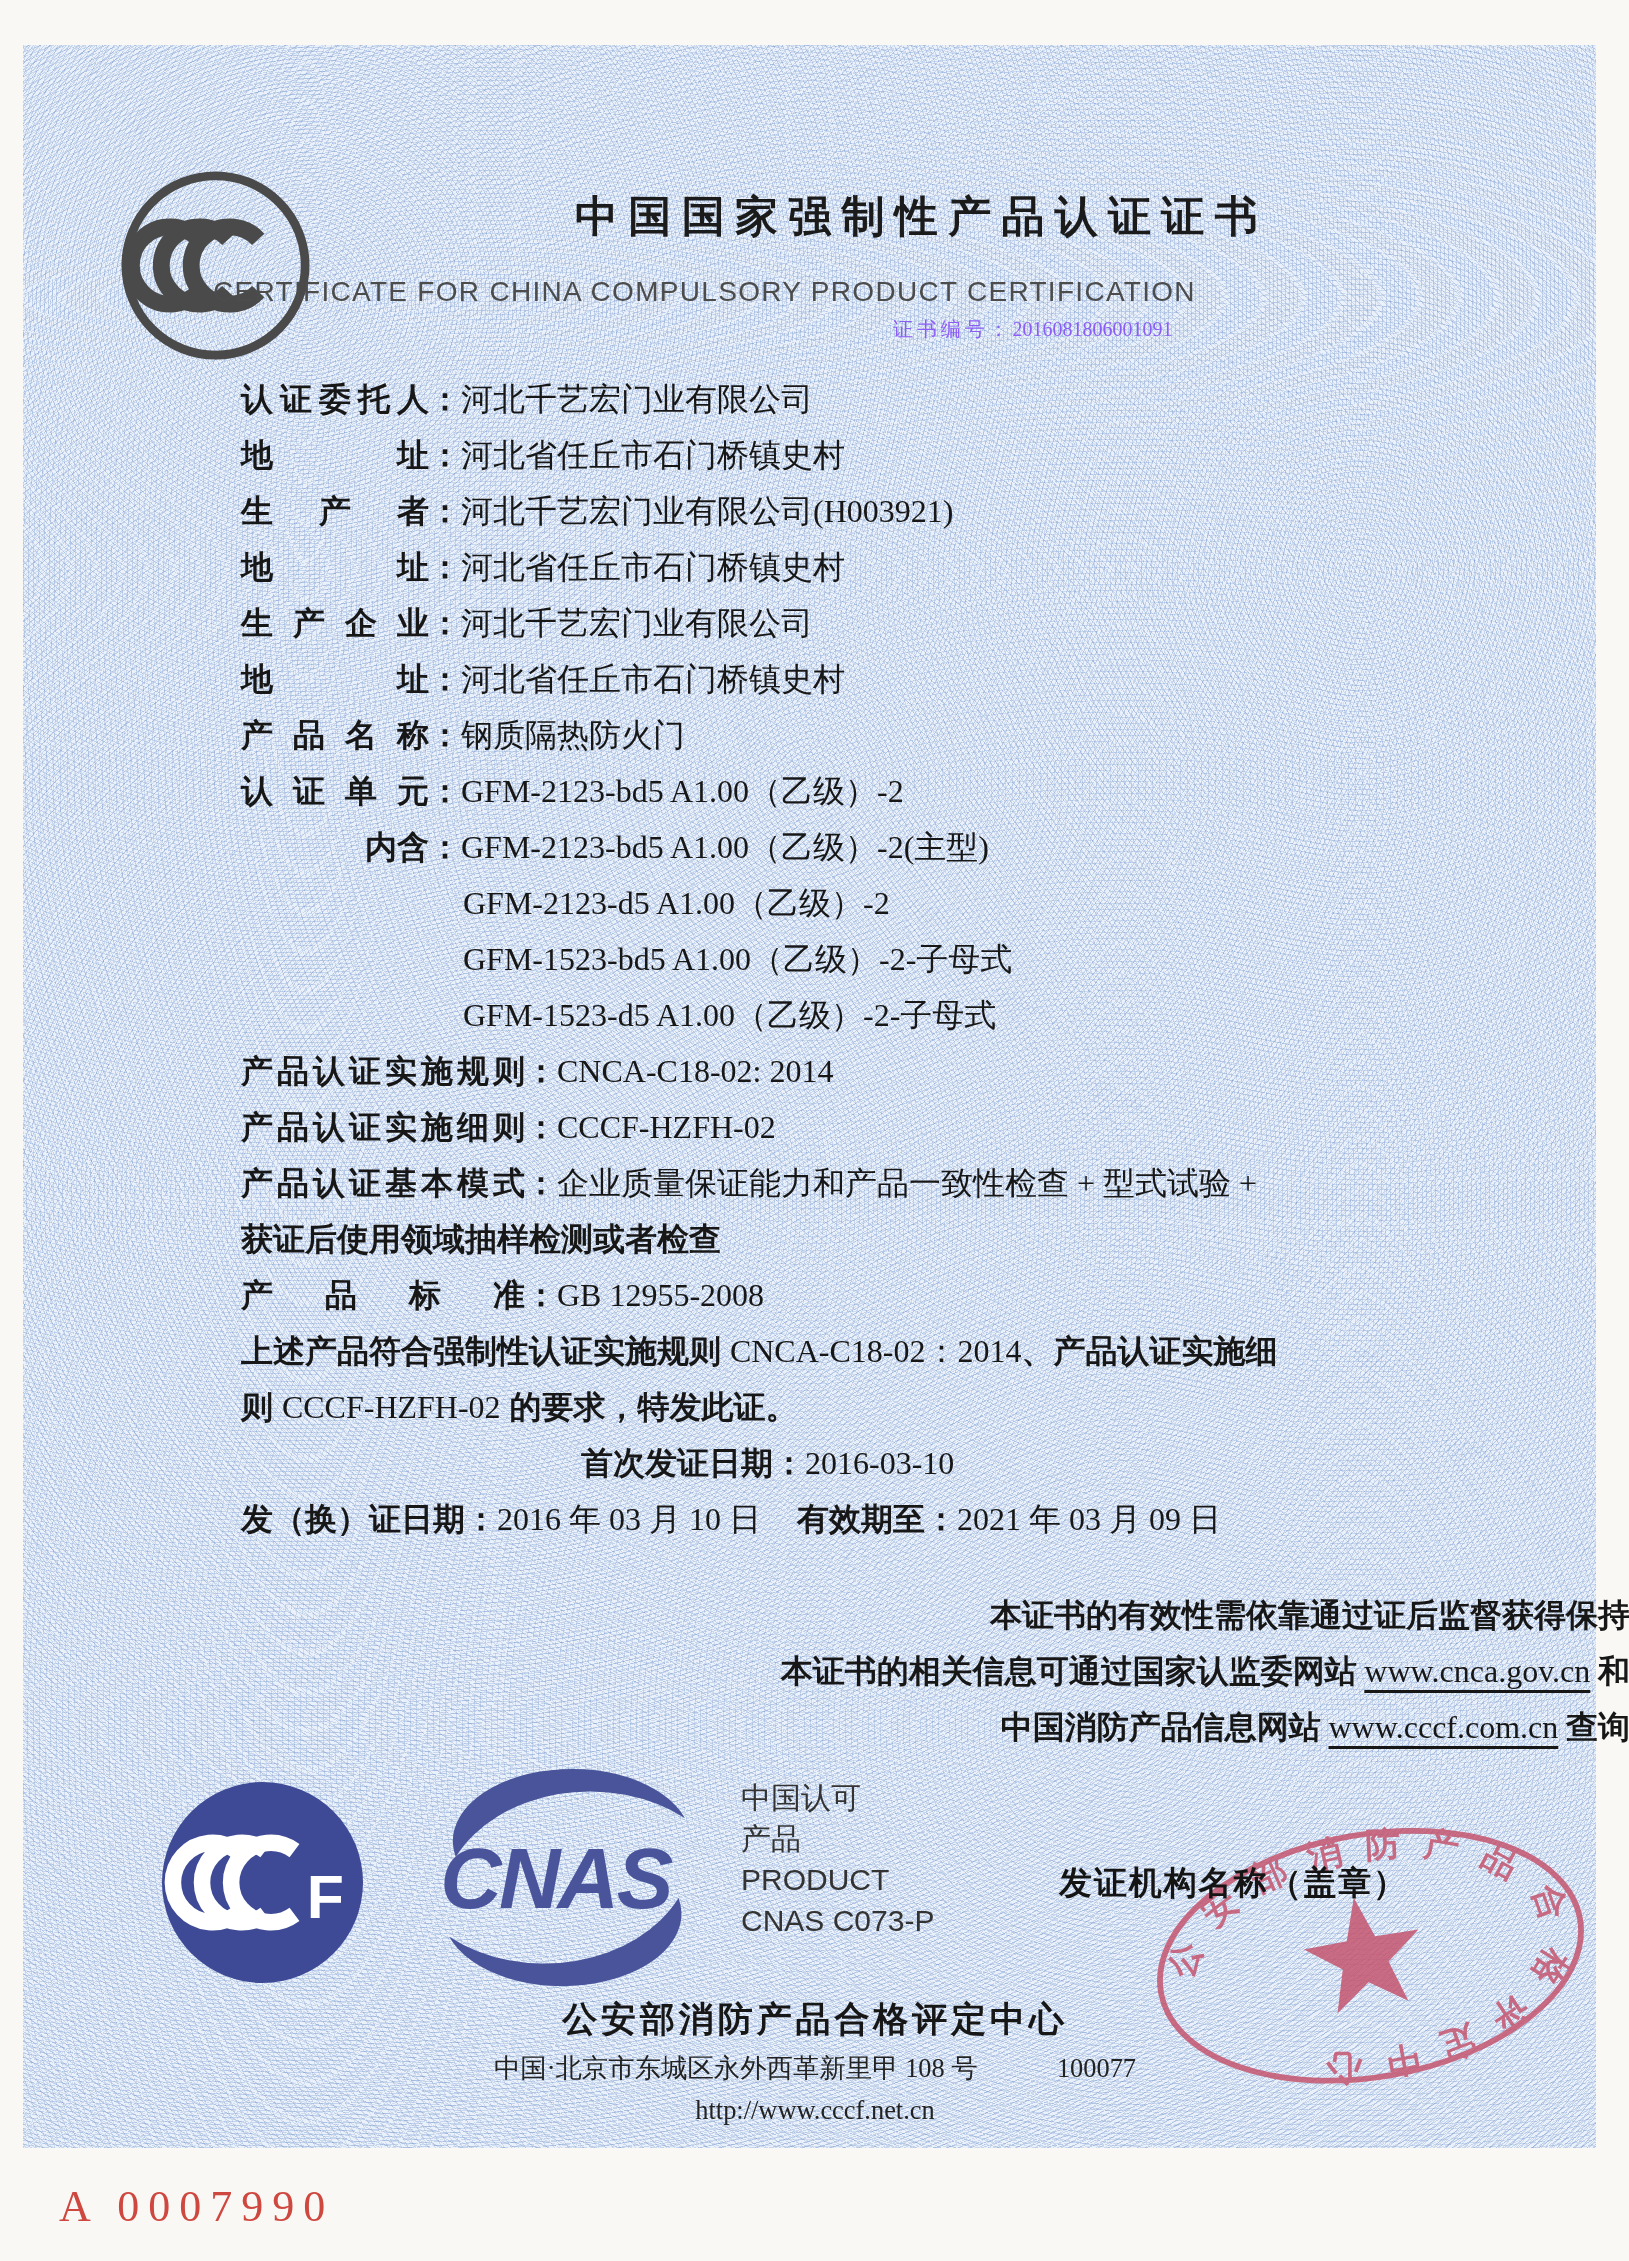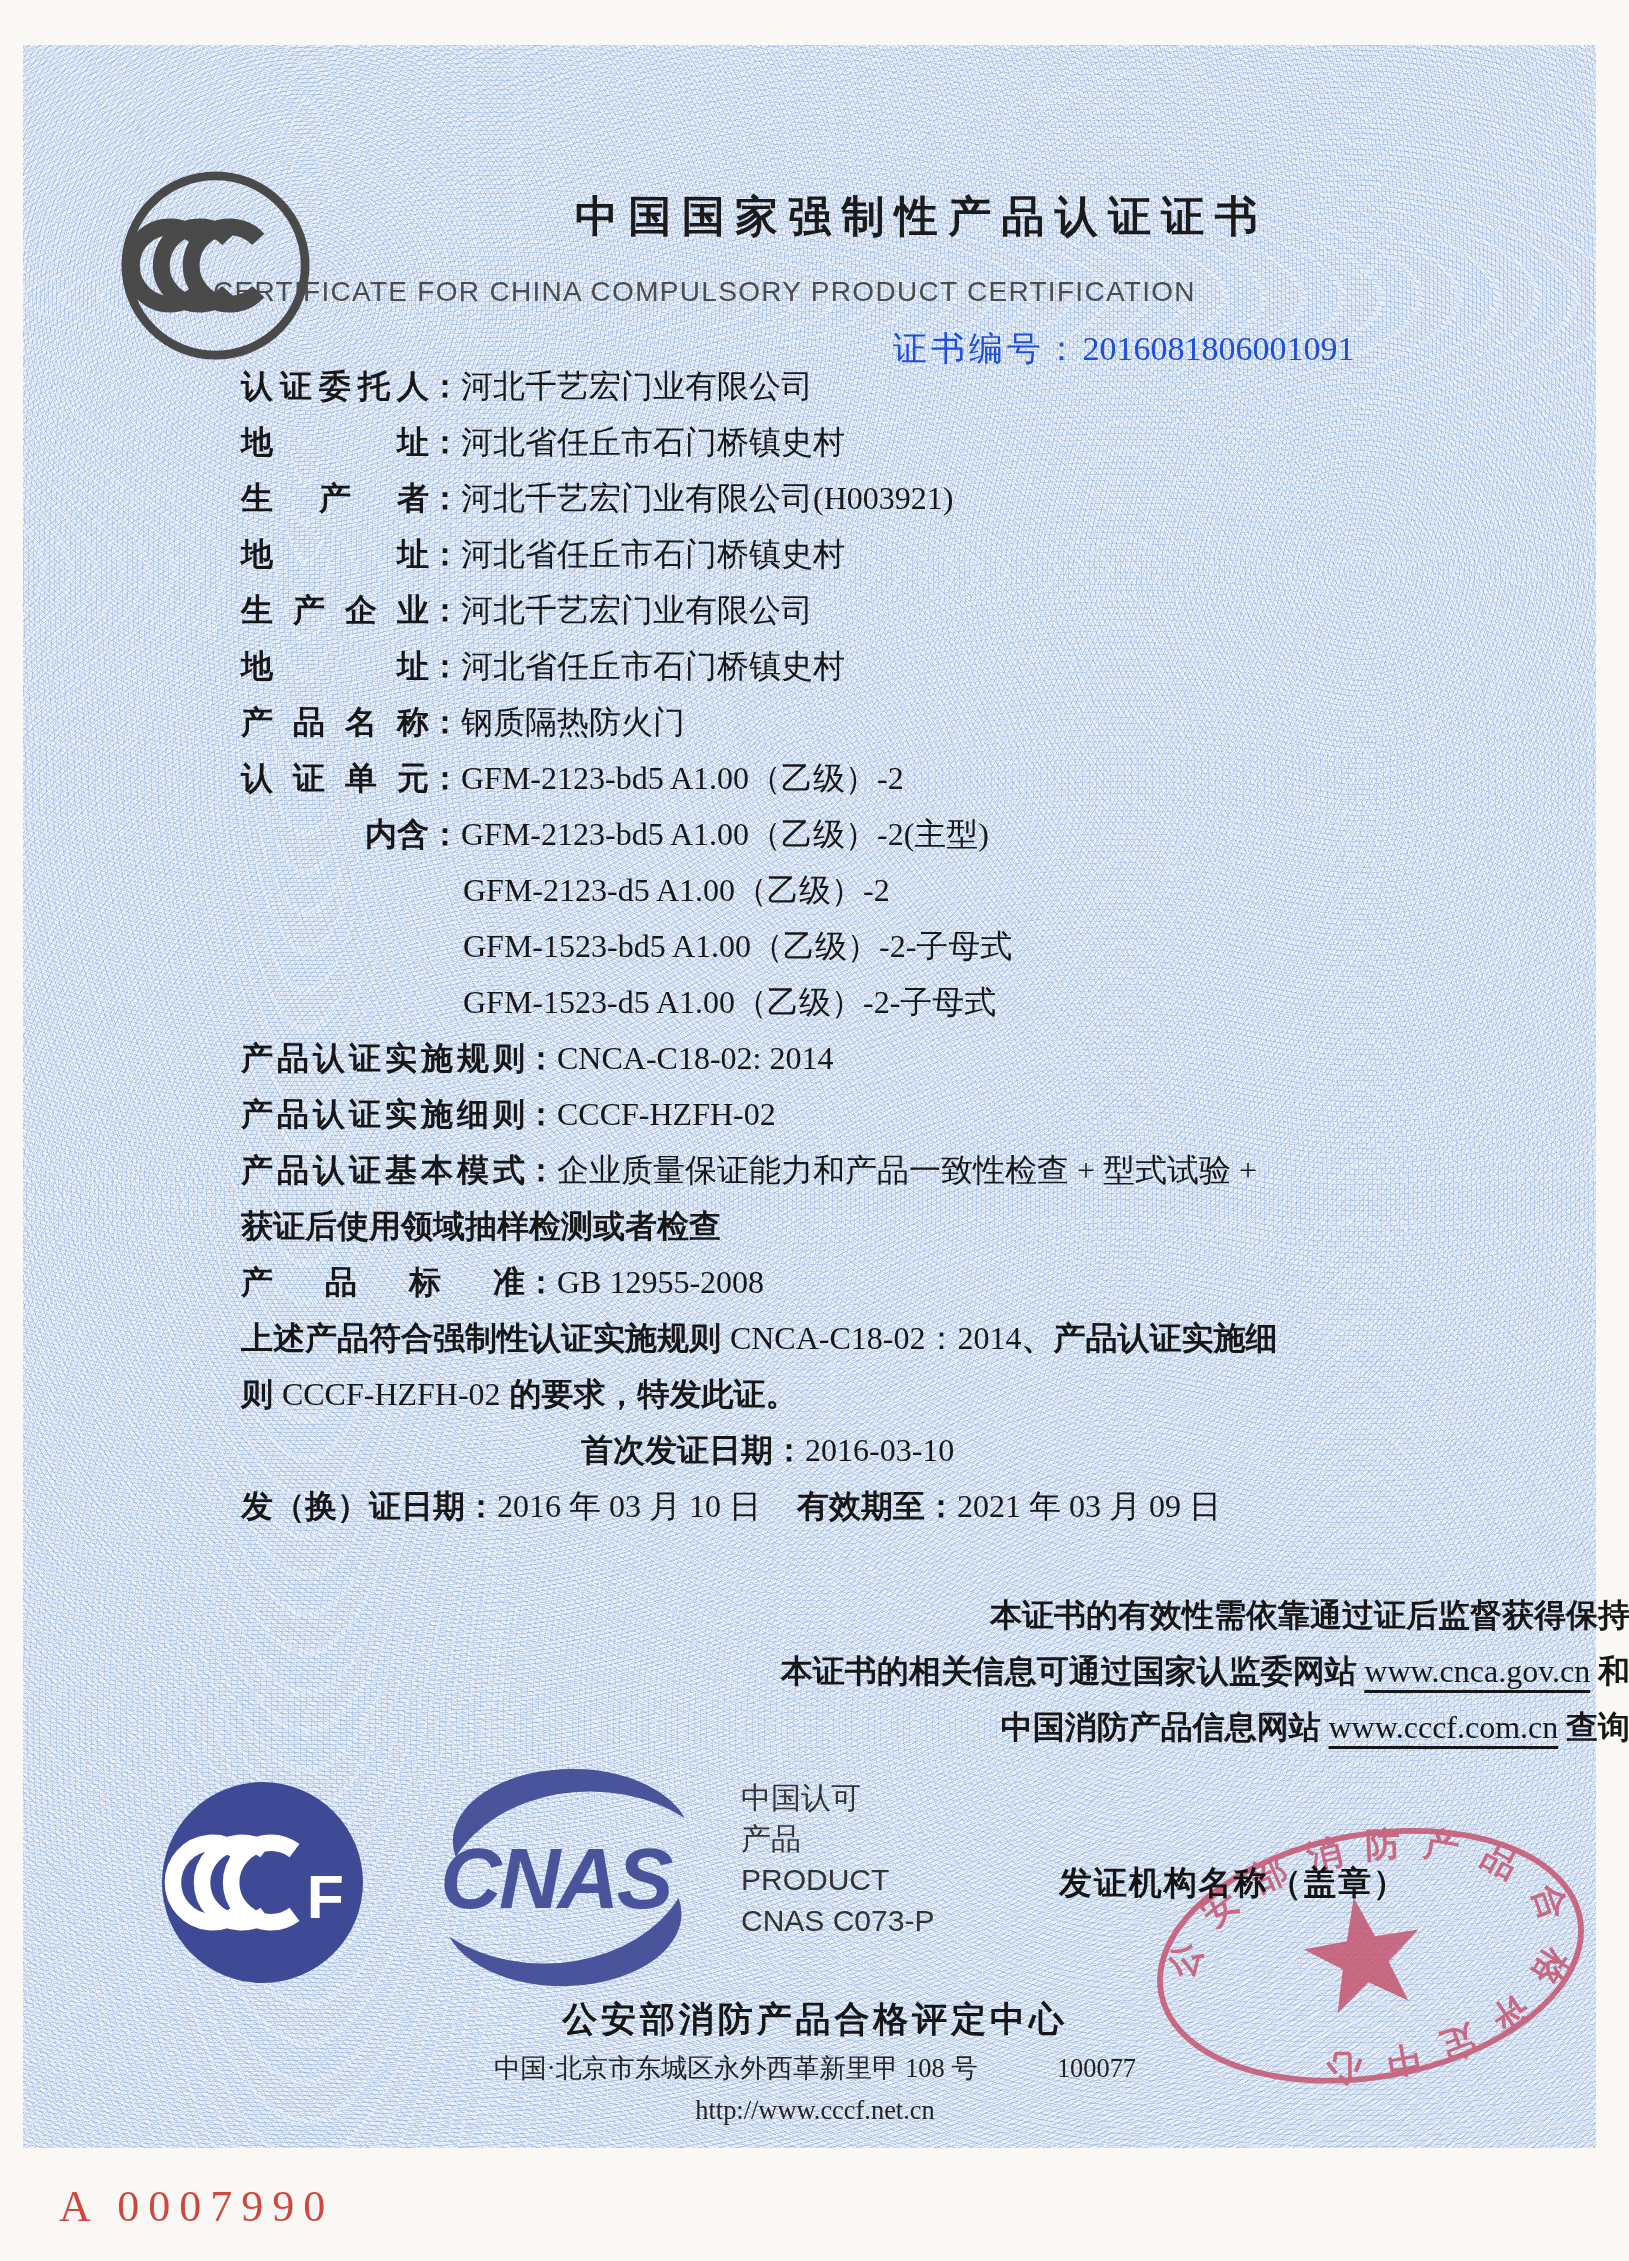--- a/index.html
+++ b/index.html
@@ -12,24 +12,24 @@
       repeating-radial-gradient(circle at 85% 25%, rgba(110,145,200,.26) 0px, rgba(110,145,200,.26) 0.8px, transparent 0.8px, transparent 5.2px),
       repeating-radial-gradient(circle at 30% 55%, rgba(110,145,200,.26) 0px, rgba(110,145,200,.26) 0.8px, transparent 0.8px, transparent 4.5px),
       repeating-radial-gradient(circle at 70% 80%, rgba(110,145,200,.24) 0px, rgba(110,145,200,.24) 0.8px, transparent 0.8px, transparent 5.8px),
       repeating-radial-gradient(circle at 50% 35%, rgba(110,145,200,.20) 0px, rgba(110,145,200,.20) 0.8px, transparent 0.8px, transparent 7px);}
   .abs{position:absolute;}
   
   .title-cn{left:309px;top:188px;width:1225px;text-align:center;font-size:43px;font-weight:bold;
             letter-spacing:10.3px;color:#1b1b1b;white-space:nowrap;}
   .title-en{left:213px;top:276px;width:1328px;text-align:left;font-size:28px;letter-spacing:1.3px;
             color:#4c4c4c;font-family:"Liberation Sans","DejaVu Sans",sans-serif;white-space:nowrap;}
-  .cert-no{left:893px;top:326px;font-size:34px;color:#1d4ed8;white-space:nowrap;}
+  .cert-no{left:893px;top:316px;font-size:20px;color:#8b5cf6;white-space:nowrap;}
   .cert-no .lbl{letter-spacing:3.9px;}
   
-  #body-lines{left:0;top:358px;width:1475px;font-size:32px;}
+  #body-lines{left:0;top:371px;width:1475px;font-size:32px;}
   #body-lines .line{height:56px;line-height:56px;padding-left:241px;white-space:nowrap;}
   .seg-l5{display:inline-block;width:188px;text-align:justify;text-align-last:justify;font-weight:bold;
           font-family:"Liberation Sans","DejaVu Sans",sans-serif;vertical-align:baseline;}
   .seg-l8{display:inline-block;width:284px;text-align:justify;text-align-last:justify;font-weight:bold;
           font-family:"Liberation Sans","DejaVu Sans",sans-serif;}
   .seg-lr{display:inline-block;width:188px;text-align:right;font-weight:bold;
           font-family:"Liberation Sans","DejaVu Sans",sans-serif;}
   .seg-co{font-weight:bold;font-family:"Liberation Sans","DejaVu Sans",sans-serif;}
   .seg-v{font-family:"Liberation Serif","DejaVu Serif",serif;}
   .seg-sp{display:inline-block;width:222px;}

